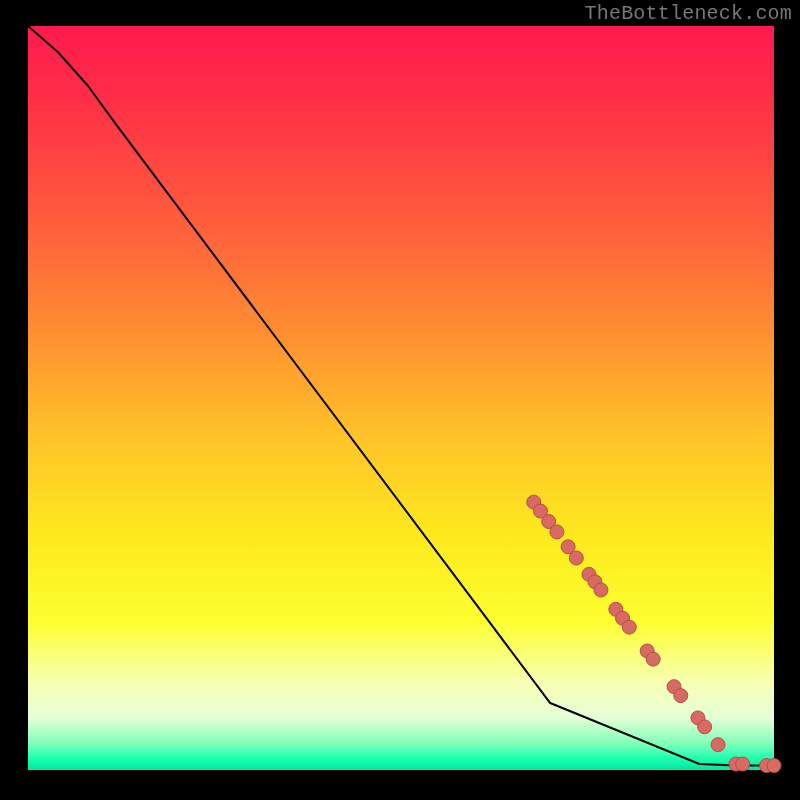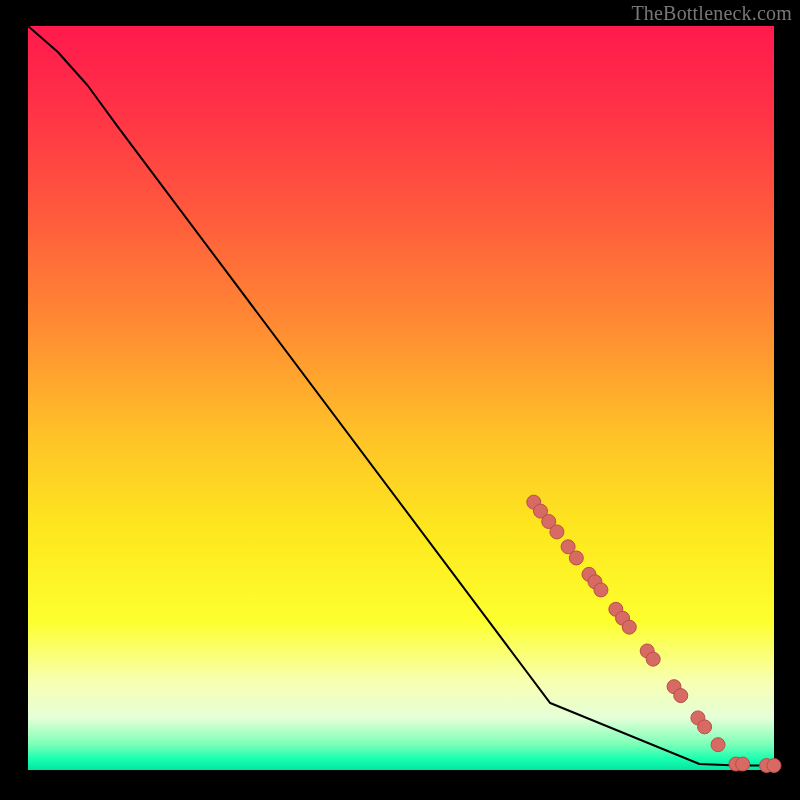--- a/index.html
+++ b/index.html
@@ -12,21 +12,21 @@
   }
   .chart-container {
     position: relative;
     width: 800px;
     height: 800px;
   }
   .watermark {
     position: absolute;
     top: 2px;
     right: 8px;
-    font-family: Liberation Serif, serif;
+    font-family: Liberation Mono, monospace;
     font-size: 20px;
     color: #777777;
     z-index: 10;
     letter-spacing: 0.2px;
   }
   svg {
     position: absolute;
     top: 0;
     left: 0;
   }

